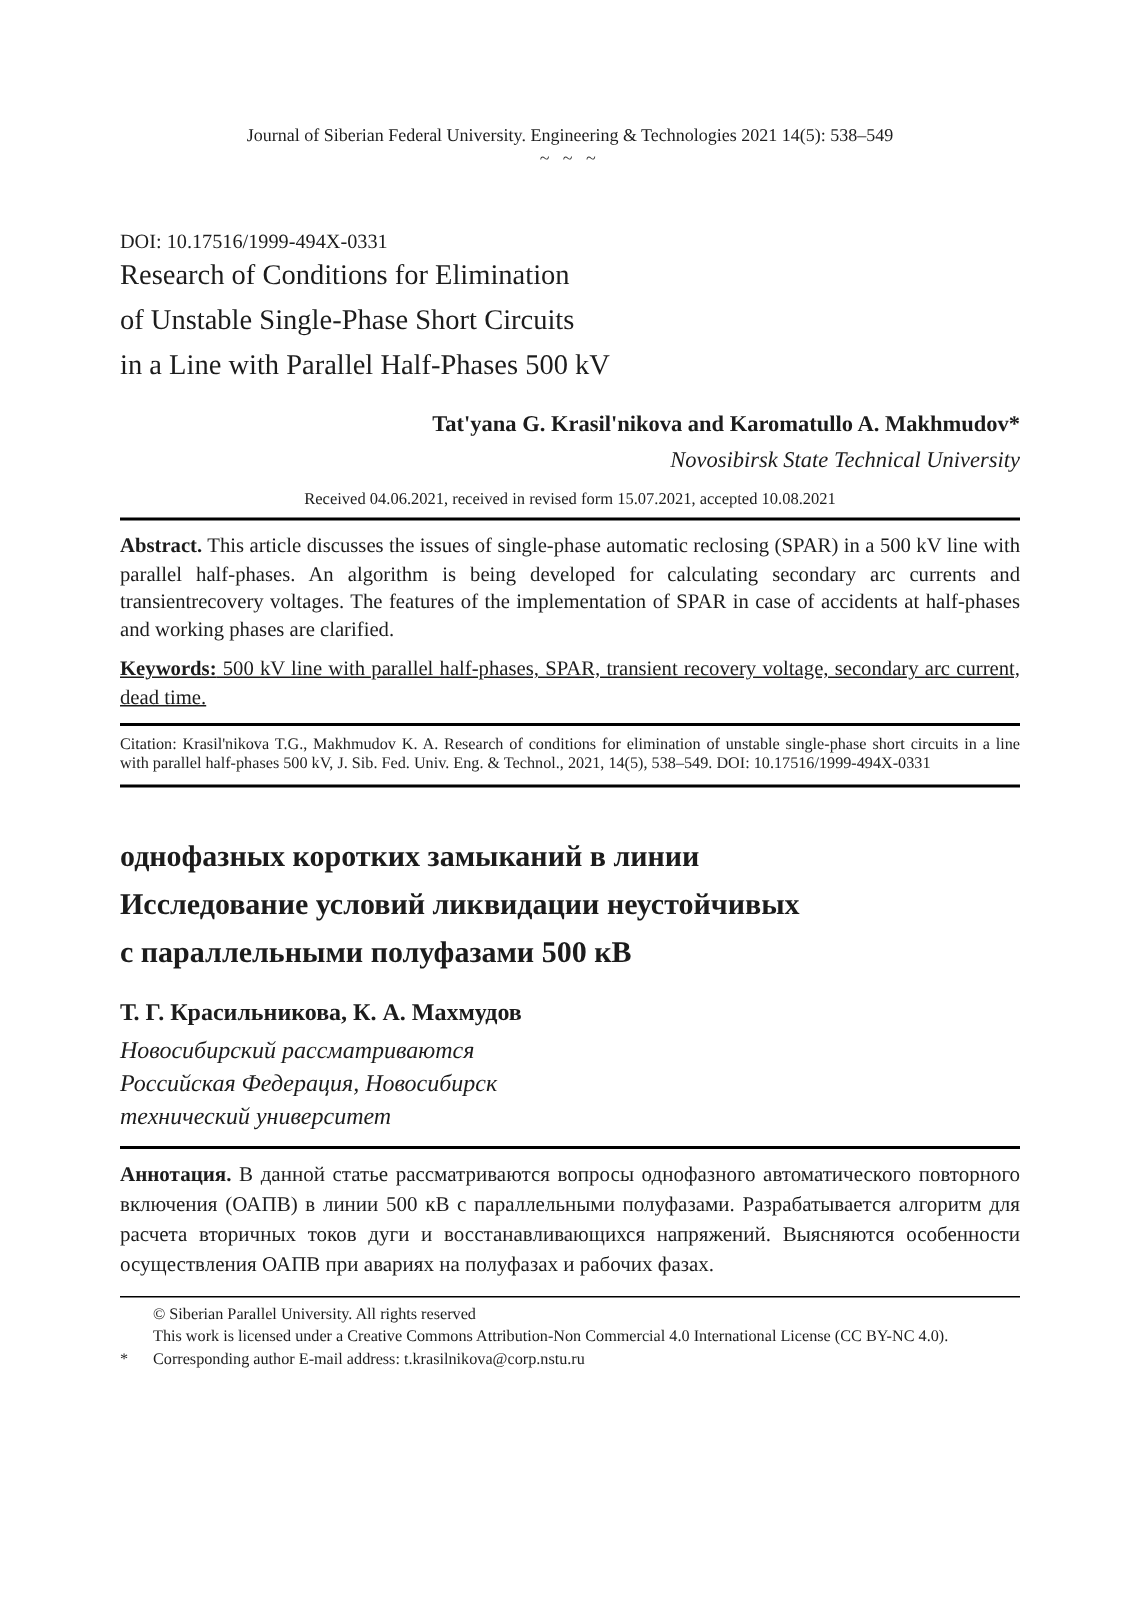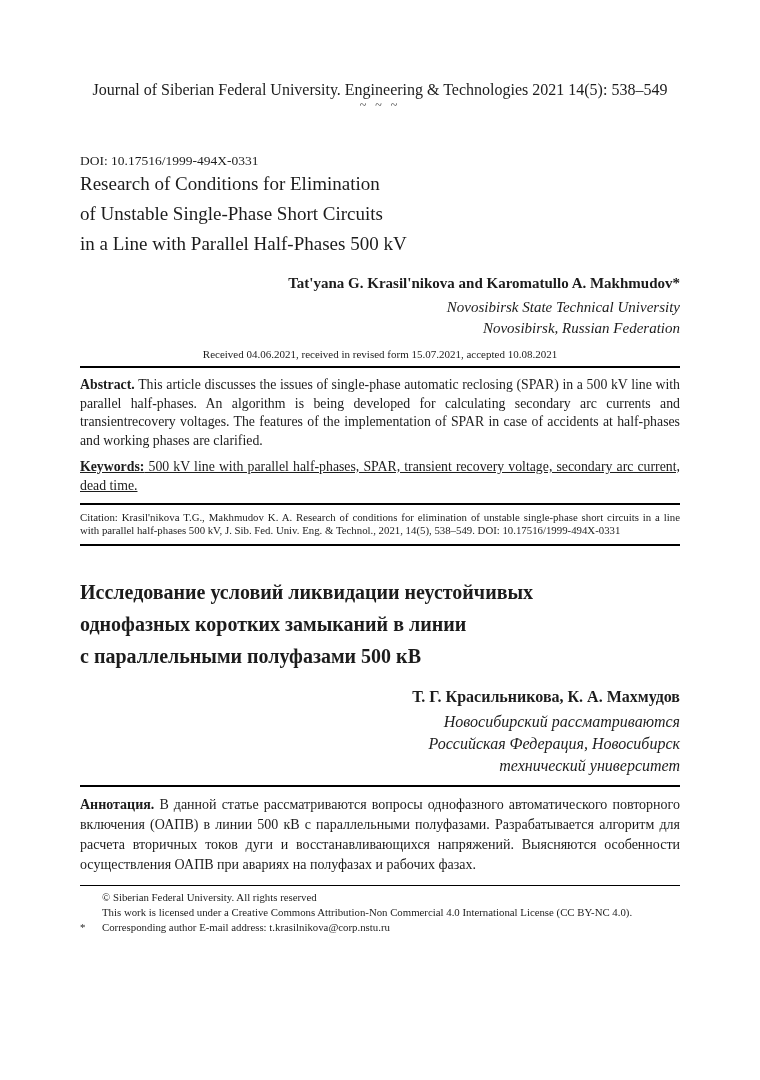--- a/index.html
+++ b/index.html
@@ -7,21 +7,21 @@
   body {
     width: 760px;
     height: 1080px;
     position: relative;
     font-family: "Liberation Serif", serif;
     color: #1c1c1c;
     overflow: hidden;
   }
   .content { padding: 82px 80px 0 80px; }
 
-  .journal-line { text-align: center; font-size: 16px; line-height: 16px; }
+  .journal-line { text-align: center; font-size: 12px; line-height: 16px; }
   .tildes { text-align: center; font-size: 12px; line-height: 14px; letter-spacing: 3px; color: #333; }
 
   .doi { margin-top: 40px; font-size: 13.5px; line-height: 17px; }
   .udk { margin-top: 12px; font-size: 13.5px; line-height: 17px; }
 
   .en-title { font-size: 19px; font-weight: normal; line-height: 30px; }
 
   .authors-block-en { margin-top: 14px; text-align: right; }
   .authors-en { font-weight: bold; font-size: 15px; line-height: 20px; }
   .affil-en { font-style: italic; font-size: 15px; line-height: 21px; margin-top: 4px; }
@@ -31,21 +31,21 @@
   .abstract-section { margin-top: 4px; border-top: 2px solid #000; padding-top: 8px; }
   .para { font-size: 13.8px; line-height: 18.5px; text-align: justify; }
   .keywords { margin-top: 8px; text-decoration: underline; }
   .bold-label { font-weight: bold; }
 
   .citation-section { margin-top: 8px; border-top: 2px solid #000; border-bottom: 2px solid #000; padding: 6px 0 7px 0; }
   .citation { font-size: 10.8px; line-height: 13px; text-align: justify; color: #222; }
 
   .ru-title { margin-top: 30px; font-size: 20px; font-weight: bold; line-height: 32px; }
 
-  .authors-block-ru { margin-top: 14px; text-align: right; }
+  .authors-block-ru { margin-top: 14px; }
   .authors-ru { font-weight: bold; font-size: 16px; line-height: 21px; }
   .affil-ru { font-style: italic; font-size: 16px; line-height: 22px; margin-top: 4px; }
 
   .annotation-section { margin-top: 8px; border-top: 2px solid #000; padding-top: 8px; }
   .annotation { font-size: 14px; line-height: 20px; text-align: justify; }
 
   .footer { margin-top: 10px; border-top: 1px solid #000; padding-top: 4px; font-size: 10.8px; line-height: 15px; }
   .footer-indent { padding-left: 22px; }
   .corresponding-line { display: flex; }
   .corresponding-line .asterisk { width: 22px; flex: 0 0 22px; }
@@ -66,56 +66,55 @@
   <div class="en-title">
     <div>Research of Conditions for Elimination</div>
     <div>of Unstable Single-Phase Short Circuits</div>
     <div>in a Line with Parallel Half-Phases 500 kV</div>
   </div>
 
   <div class="authors-block-en">
     <div class="authors-en">Tat'yana G. Krasil'nikova and Karomatullo A. Makhmudov*</div>
     <div class="affil-en">
       <div>Novosibirsk State Technical University</div>
-      <div>Novosibirsk, Russian Federation</div>
     </div>
   </div>
 
   <div class="received">Received 04.06.2021, received in revised form 15.07.2021, accepted 10.08.2021</div>
 
   <div class="abstract-section">
     <p class="para"><span class="bold-label">Abstract.</span><span> This article discusses the issues of single-phase automatic reclosing (SPAR) in a 500 kV line with parallel half-phases. An algorithm is being developed for calculating secondary arc currents and transientrecovery voltages. The features of the implementation of SPAR in case of accidents at half-phases and working phases are clarified.</span></p>
     <p class="para keywords"><span class="bold-label">Keywords:</span><span> 500 kV line with parallel half-phases, SPAR, transient recovery voltage, secondary arc current, dead time.</span></p>
   </div>
 
   <div class="citation-section">
     <p class="citation">Citation: Krasil'nikova T.G., Makhmudov K. A. Research of conditions for elimination of unstable single-phase short circuits in a line with parallel half-phases 500 kV, J. Sib. Fed. Univ. Eng. &amp; Technol., 2021, 14(5), 538–549. DOI: 10.17516/1999-494X-0331</p>
   </div>
 
   <div class="ru-title">
+    <div>однофазных коротких замыканий в линии</div>
     <div>Исследование условий ликвидации неустойчивых</div>
-    <div>однофазных коротких замыканий в линии</div>
     <div>с параллельными полуфазами 500 кВ</div>
   </div>
 
   <div class="authors-block-ru">
     <div class="authors-ru">Т. Г. Красильникова, К. А. Махмудов</div>
     <div class="affil-ru">
       <div>Новосибирский рассматриваются</div>
       <div>Российская Федерация, Новосибирск</div>
       <div>технический университет</div>
     </div>
   </div>
 
   <div class="annotation-section">
     <p class="para annotation"><span class="bold-label">Аннотация.</span><span> В данной статье рассматриваются вопросы однофазного автоматического повторного включения (ОАПВ) в линии 500 кВ с параллельными полуфазами. Разрабатывается алгоритм для расчета вторичных токов дуги и восстанавливающихся напряжений. Выясняются особенности осуществления ОАПВ при авариях на полуфазах и рабочих фазах.</span></p>
   </div>
 
   <div class="footer">
-    <div class="footer-indent">© Siberian Federal University. All rights reserved</div>
+    <div class="footer-indent">© Siberian Parallel University. All rights reserved</div>
     <div class="footer-indent">This work is licensed under a Creative Commons Attribution-Non Commercial 4.0 International License (CC BY-NC 4.0).</div>
     <div class="corresponding-line">
       <span class="asterisk">*</span>
       <span class="corr-text">Corresponding author E-mail address: t.krasilnikova@corp.nstu.ru</span>
     </div>
   </div>
 
 
 </div>
 

